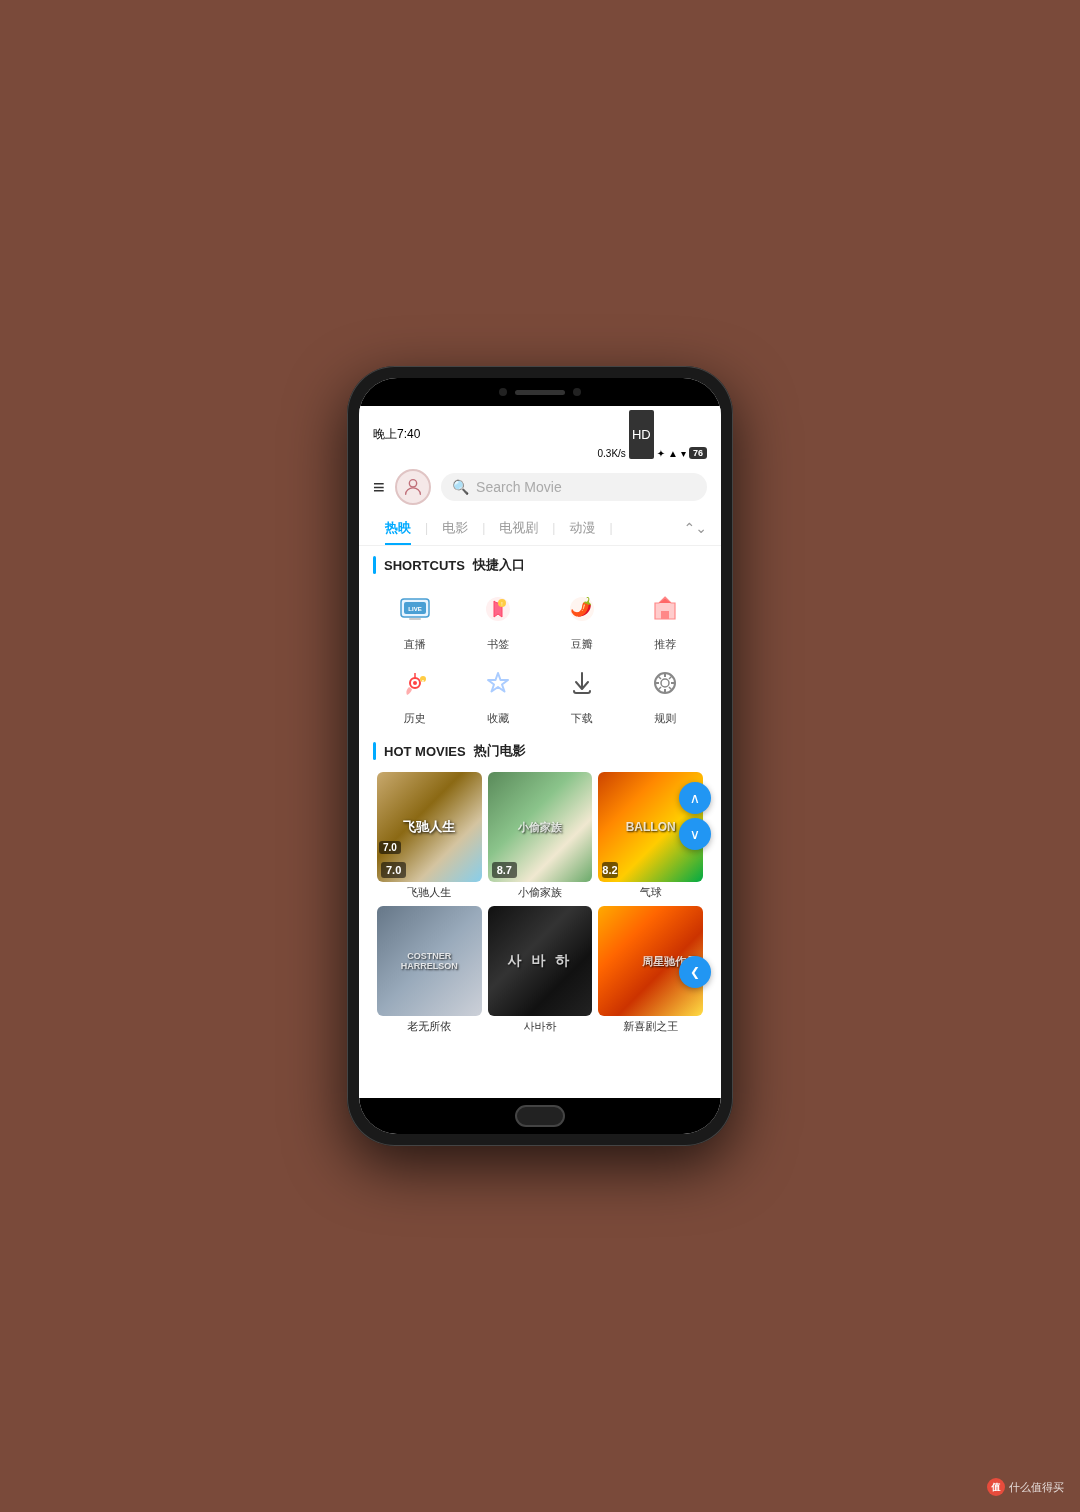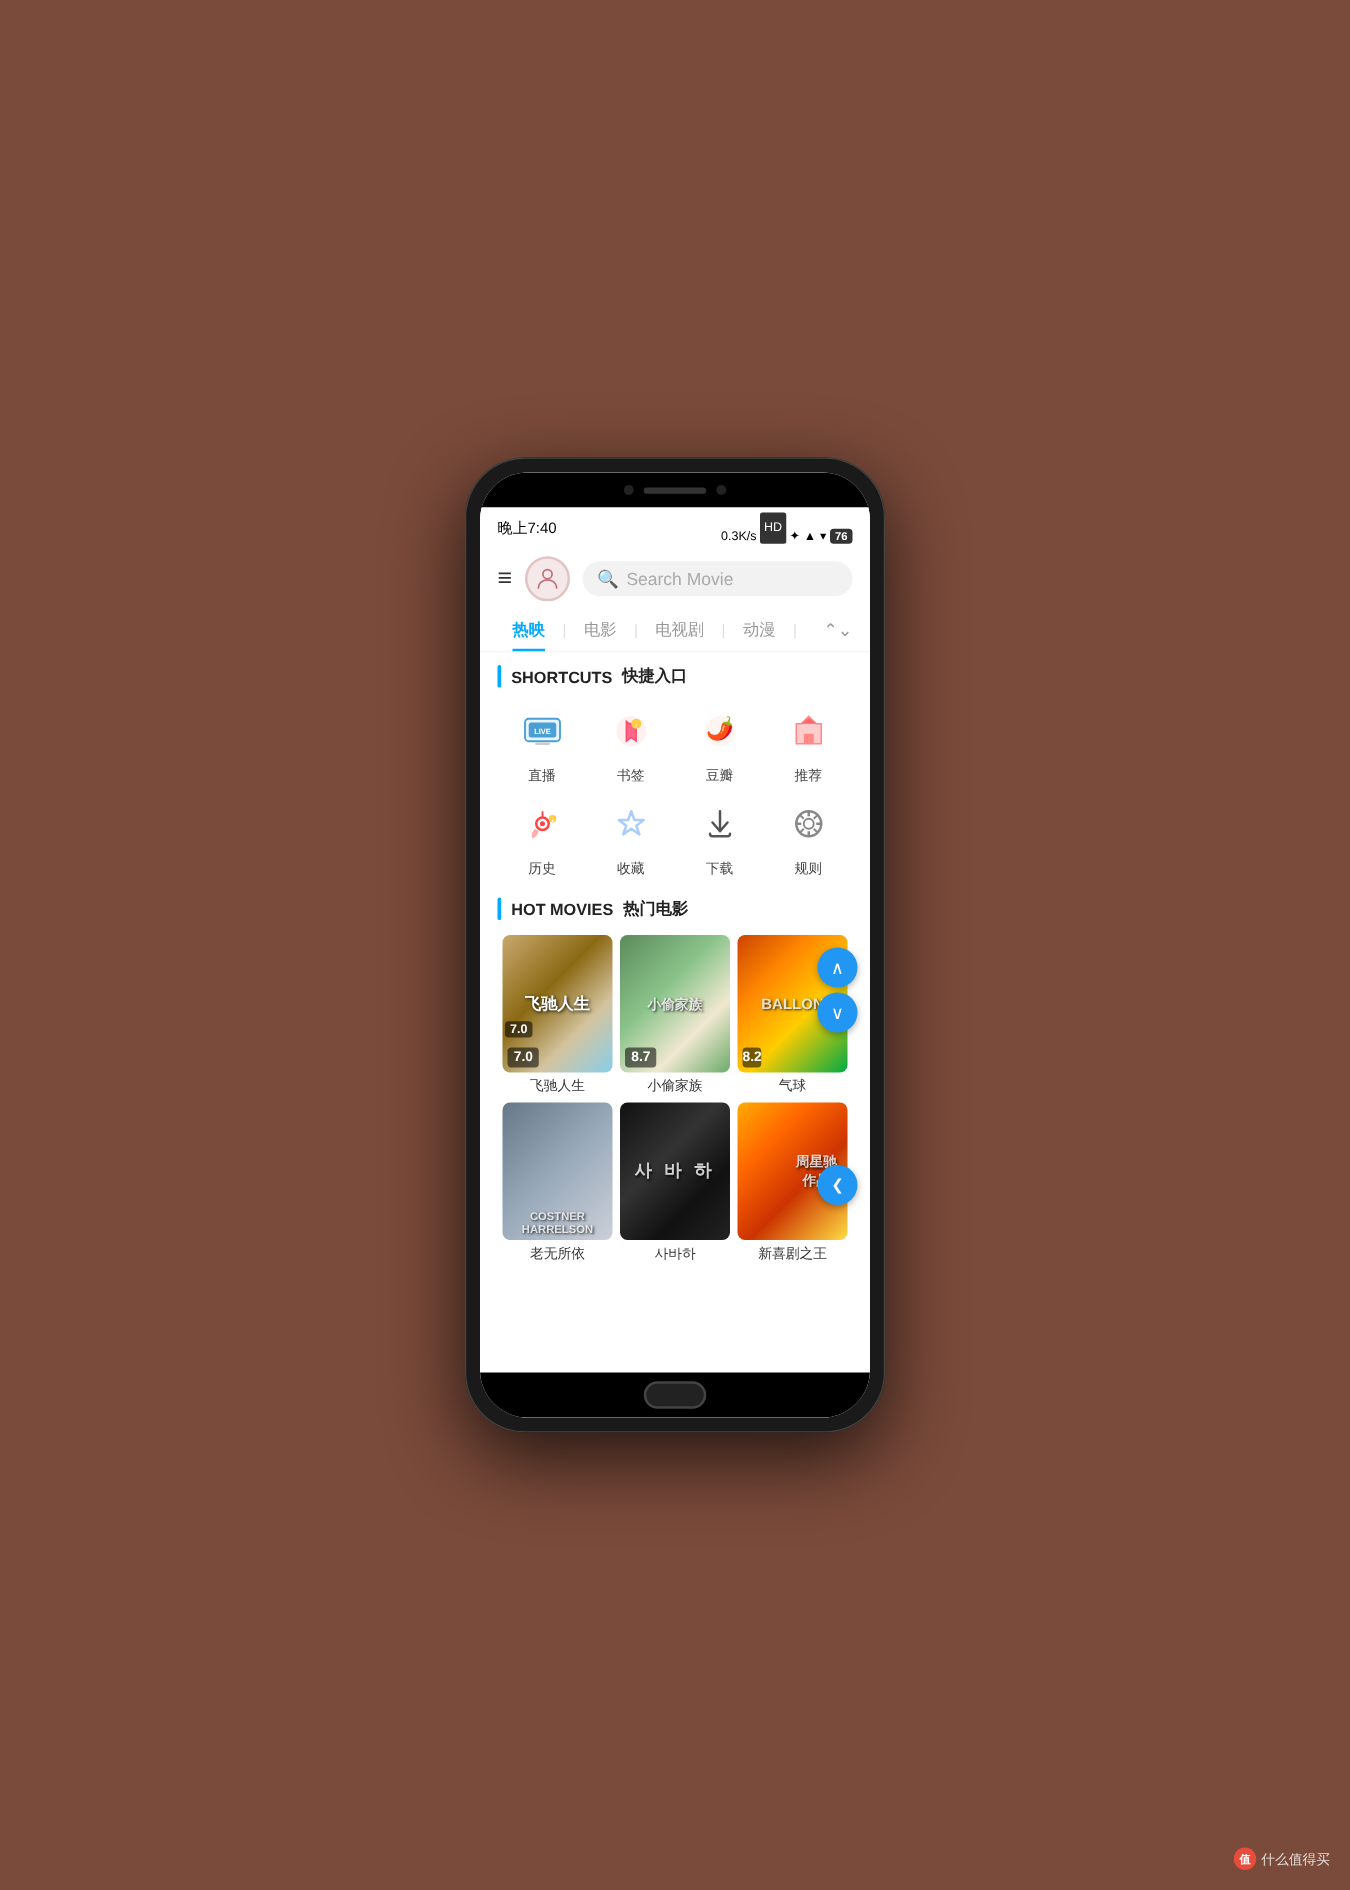--- a/index.html
+++ b/index.html
@@ -5,21 +5,21 @@
     * { margin: 0; padding: 0; box-sizing: border-box; }
     body {
       background-color: #7a4a3a;
       display: flex;
       justify-content: center;
       align-items: center;
       min-height: 100vh;
       font-family: -apple-system, 'PingFang SC', 'Helvetica Neue', sans-serif;
     }
     .phone-outer {
-      width: 336px;
+      width: 386px;
       height: 780px;
       background: #1a1a1a;
       border-radius: 48px;
       padding: 12px;
       position: relative;
       box-shadow: 0 20px 60px rgba(0,0,0,0.7), inset 0 0 0 1px #444;
     }
     .phone-inner {
       width: 100%;
       height: 100%;
@@ -230,21 +230,21 @@
       width: 100%; height: 110px;
       border-radius: 6px;
       display: flex; align-items: center; justify-content: center;
       position: relative;
       overflow: hidden;
     }
     .poster-4 {
       background: linear-gradient(135deg, #667788 0%, #99aabb 50%, #ccd0d8 100%);
       width: 100%; height: 110px;
       border-radius: 6px;
-      display: flex; align-items: flex-end; justify-content: center;
+      display: flex; align-items: center; justify-content: center;
       position: relative;
       overflow: hidden;
     }
     .poster-5 {
       background: linear-gradient(135deg, #111 0%, #333 40%, #111 70%, #222 100%);
       width: 100%; height: 110px;
       border-radius: 6px;
       display: flex; align-items: center; justify-content: center;
       position: relative;
       overflow: hidden;
@@ -311,21 +311,21 @@
     <div class="phone-notch-area">
       <div class="camera"></div>
       <div class="speaker"></div>
       <div class="camera"></div>
     </div>
 
     <div class="status-bar">
       <span class="status-left">晚上7:40</span>
       <div class="status-right">
         <span>0.3K/s</span>
-        <span style="background:#333;color:#fff;font-size:10px;padding:7px 3px;border-radius:2px;">HD</span>
+        <span style="background:#333;color:#fff;font-size:13px;padding:17px 3px;border-radius:2px;">HD</span>
         <span>✦</span>
         <span>▲</span>
         <span>▾</span>
         <span class="battery">76</span>
       </div>
     </div>
 
     <div class="app-header">
       <span class="menu-icon">≡</span>
       <div class="avatar">

